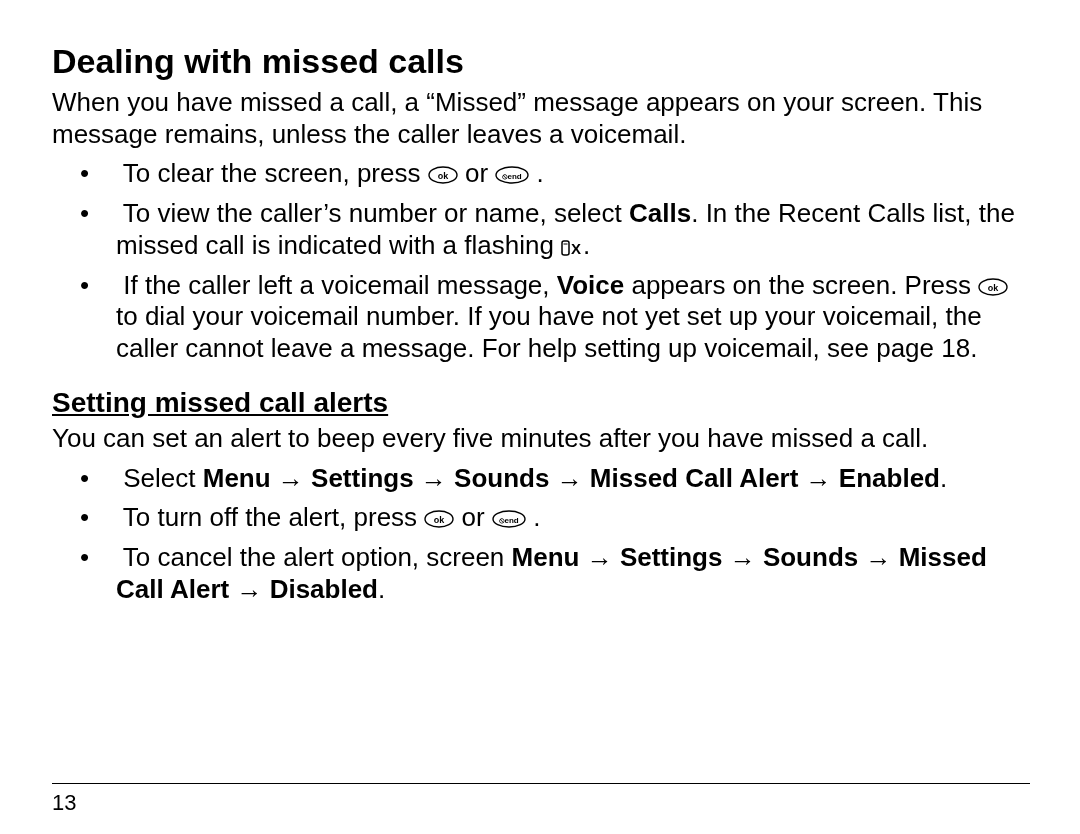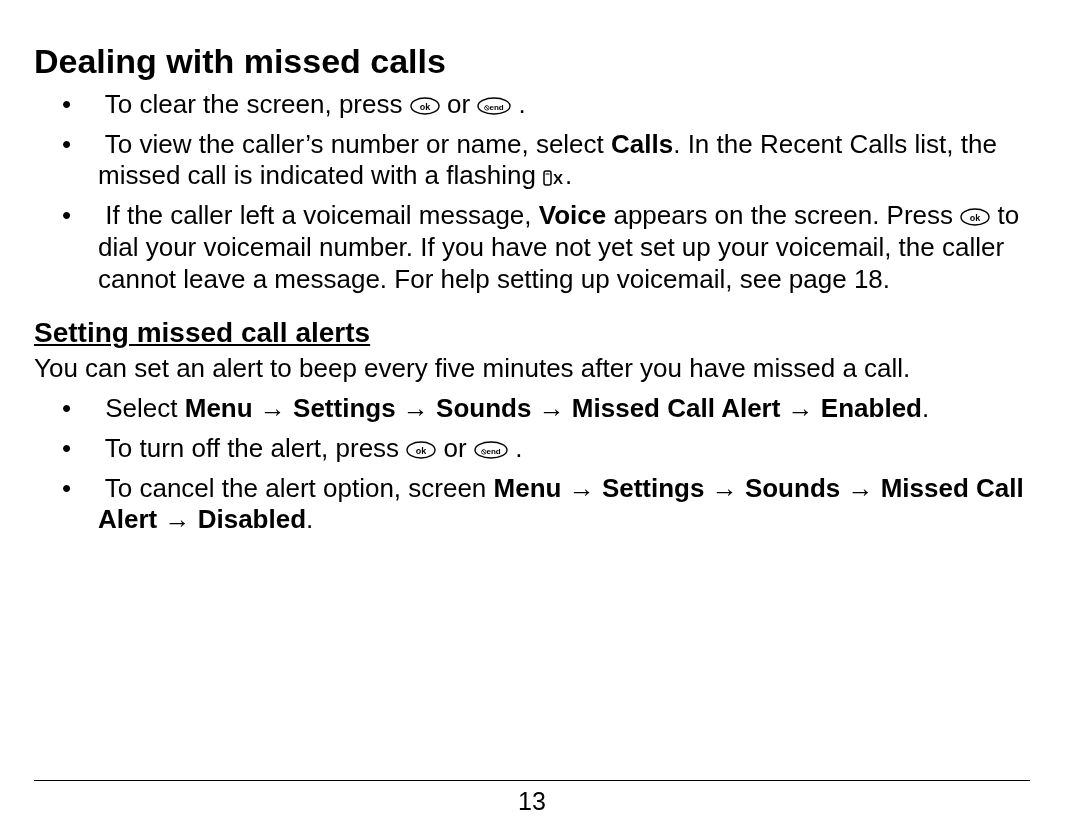--- a/index.html
+++ b/index.html
@@ -8,21 +8,21 @@
     width: 1080px;
     height: 834px;
     background: #fff;
     font-family: Arial, Helvetica, sans-serif;
     color: #000;
   }
   .page {
     box-sizing: border-box;
     width: 1080px;
     height: 834px;
-    padding: 34px 50px 18px 34px;
+    padding: 34px 50px 18px 52px;
     display: flex;
     flex-direction: column;
   }
   .content {
     flex: 1 1 auto;
   }
   h1 {
     font-size: 34px;
     margin: 8px 0 6px 0;
     font-weight: bold;
@@ -71,32 +71,33 @@
     vertical-align: -1px;
     text-indent: 0;
   }
   .arrow {
     font-weight: bold;
   }
   .footer {
     border-top: 1px solid #000;
     padding-top: 6px;
     display: flex;
-    justify-content: center;
-    font-size: 25px;
+    justify-content: space-between;
+    font-size: 22px;
   }
 </style>
 </head>
 <body>
 
 <div class="page">
   <div class="content">
 
     <h1>Dealing with missed calls</h1>
 
+    <p class="body">When you have missed a call, a “Missed” message appears on your screen. This message remains, unless the caller leaves a voicemail.</p>
 
     <ul>
       <li>
         <span>To clear the screen, press </span>
         <span class="keycap">
           <svg width="30" height="18" viewBox="0 0 30 18">
               <ellipse cx="15" cy="9" rx="14" ry="8" fill="none" stroke="#000" stroke-width="1.4"></ellipse>
               <text x="15" y="12.5" text-anchor="middle" font-size="9" font-family="Arial" font-weight="bold">ok</text>
             </svg>
         </span>

